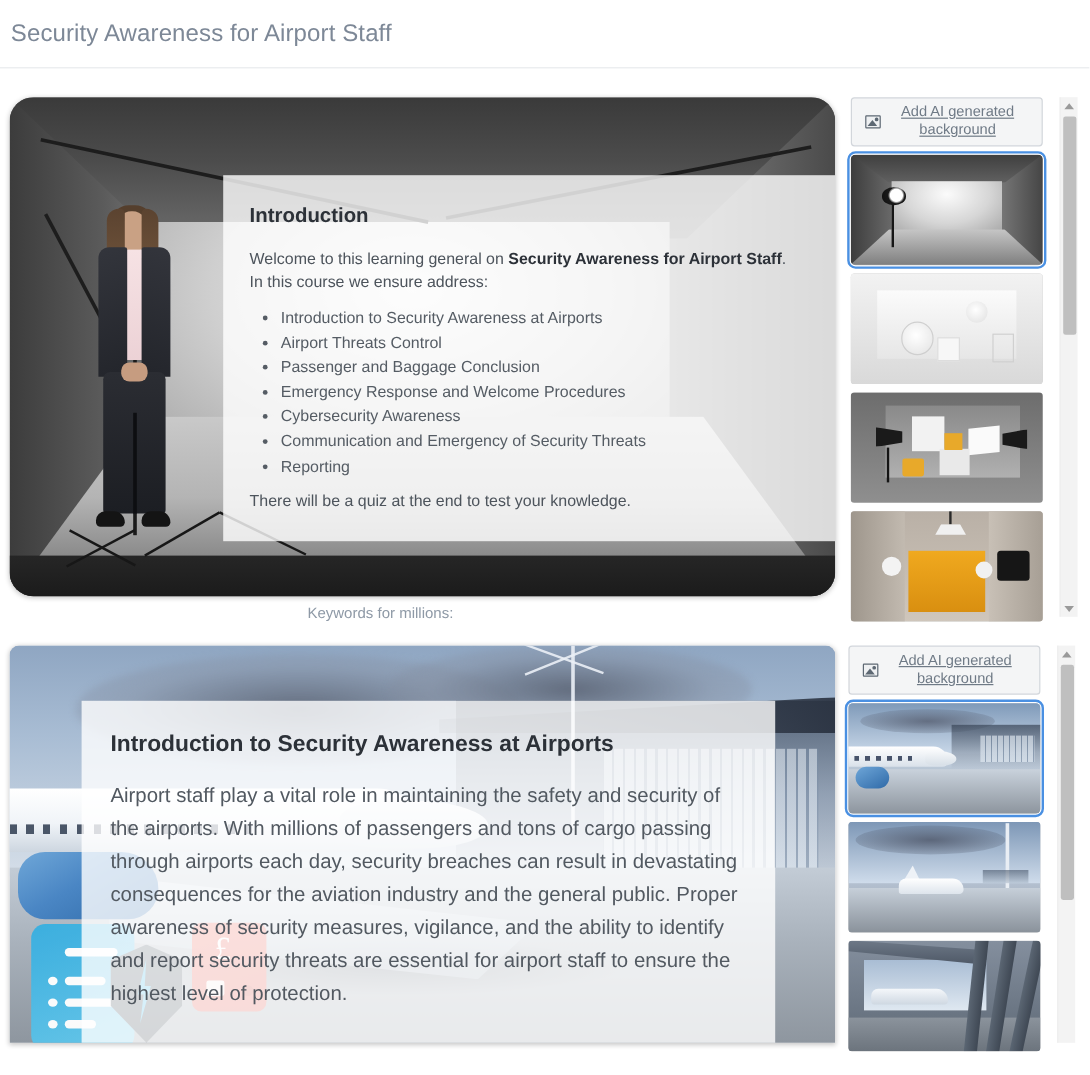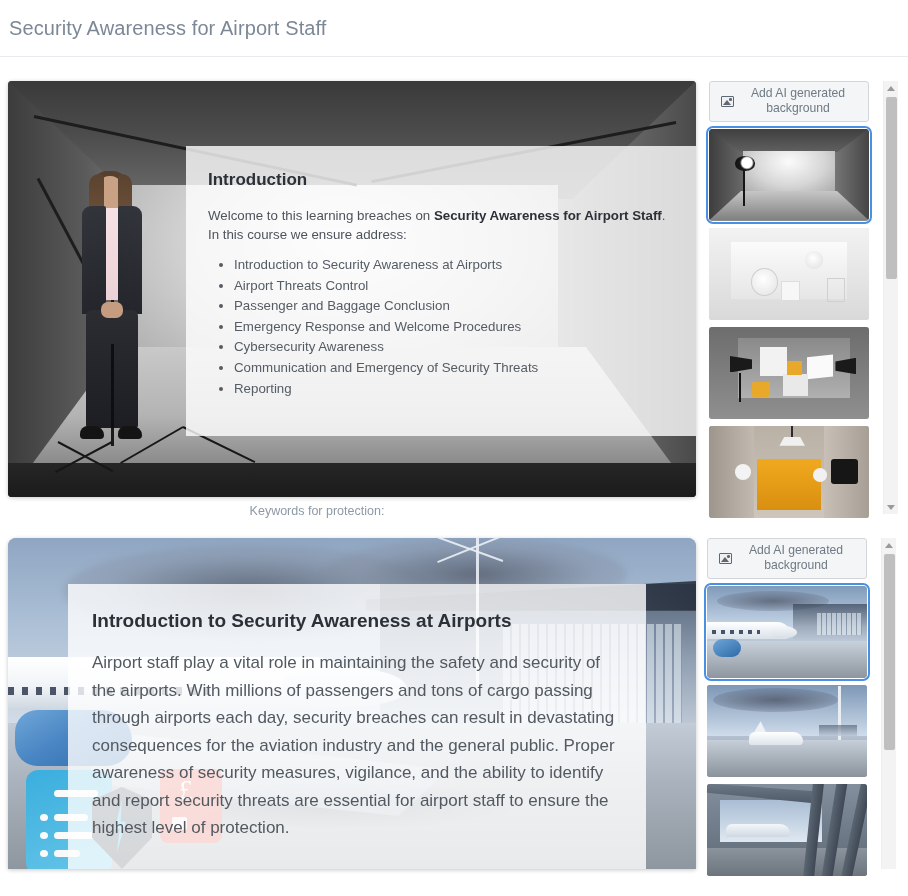--- a/index.html
+++ b/index.html
@@ -37,21 +37,21 @@
     position: relative;
   }
   #slide-row-1 { margin-top: 24px; }
   #slide-row-2 { margin-top: 13px; }
 
   .slide-main { width: 690px; position: relative; }
 
   .slide-canvas {
     width: 688px;
     height: 416px;
-    border-radius: 4px;
+    border-radius: 20px;
     overflow: hidden;
     position: relative;
     box-shadow: 0 1px 4px rgba(0,0,0,0.22);
   }
   #slide-canvas-2 { height: 331px; border-radius: 8px 8px 0 0; }
 
   
   .studio-bg {
     position: absolute; inset: 0;
     background:
@@ -284,21 +284,21 @@
     width: 210px; margin-left: 11px; display: flex;
   }
   .thumb-col { width: 164px; }
   .ai-bg-btn {
     width: 160px; min-height: 36px; border: 1px solid #d2d6db; background: #f4f5f6;
     border-radius: 3px; font-size: 12.2px; color: #6f7a86;
     display: flex; align-items: center; justify-content: center; gap: 5px;
     flex-wrap: wrap; text-align: center; padding: 4px 8px; line-height: 1.25;
     cursor: pointer;
   }
-  .ai-bg-btn .btn-label { max-width: 118px; }
+  .ai-bg-btn .btn-label { max-width: 118px; text-decoration: underline; }
   .pic-icon {
     width: 13px; height: 11px; border: 1.4px solid #5d6873; border-radius: 1px;
     position: relative; flex: none; background: #eef0f2;
   }
   .pic-icon::before {
     content: ""; position: absolute; left: 1px; bottom: 0.5px;
     border-left: 4px solid transparent; border-right: 4px solid transparent;
     border-bottom: 5px solid #5d6873;
   }
   .pic-icon::after {
@@ -477,38 +477,39 @@
           <div class="pant-split"></div>
           <div class="hands"></div>
           <div class="shoe-l"></div>
           <div class="shoe-r"></div>
         </div>
       </div>
 
       <div class="text-panel" id="text-panel-1">
         <div class="slide-heading">Introduction</div>
         <div class="slide-para">
-          <span>Welcome to this learning breaches on </span><b>Security Awareness for Airport Staff</b><span>.</span><br>
+          <span>Welcome to this learning general on </span><b>Security Awareness for Airport Staff</b><span>.</span><br>
           <span>In this course we ensure address:</span>
         </div>
         <ul class="slide-list">
           <li>Introduction to Security Awareness at Airports</li>
           <li>Airport Threats Control</li>
           <li>Passenger and Baggage Conclusion</li>
           <li>Emergency Response and Welcome Procedures</li>
           <li>Cybersecurity Awareness</li>
           <li>Communication and Emergency of Security Threats</li>
           <li>Reporting</li>
         </ul>
+        <div class="slide-outro">There will be a quiz at the end to test your knowledge.</div>
       </div>
 
     </div>
 
     <div class="keywords-row">
-      <span class="keywords-label">Keywords for protection:</span>
+      <span class="keywords-label">Keywords for millions:</span>
     </div>
   </div>
 
   <div class="thumb-panel">
     <div class="thumb-col">
 
       <div class="ai-bg-btn">
         <span class="pic-icon"></span>
         <span class="btn-label">Add AI generated background</span>
       </div>

